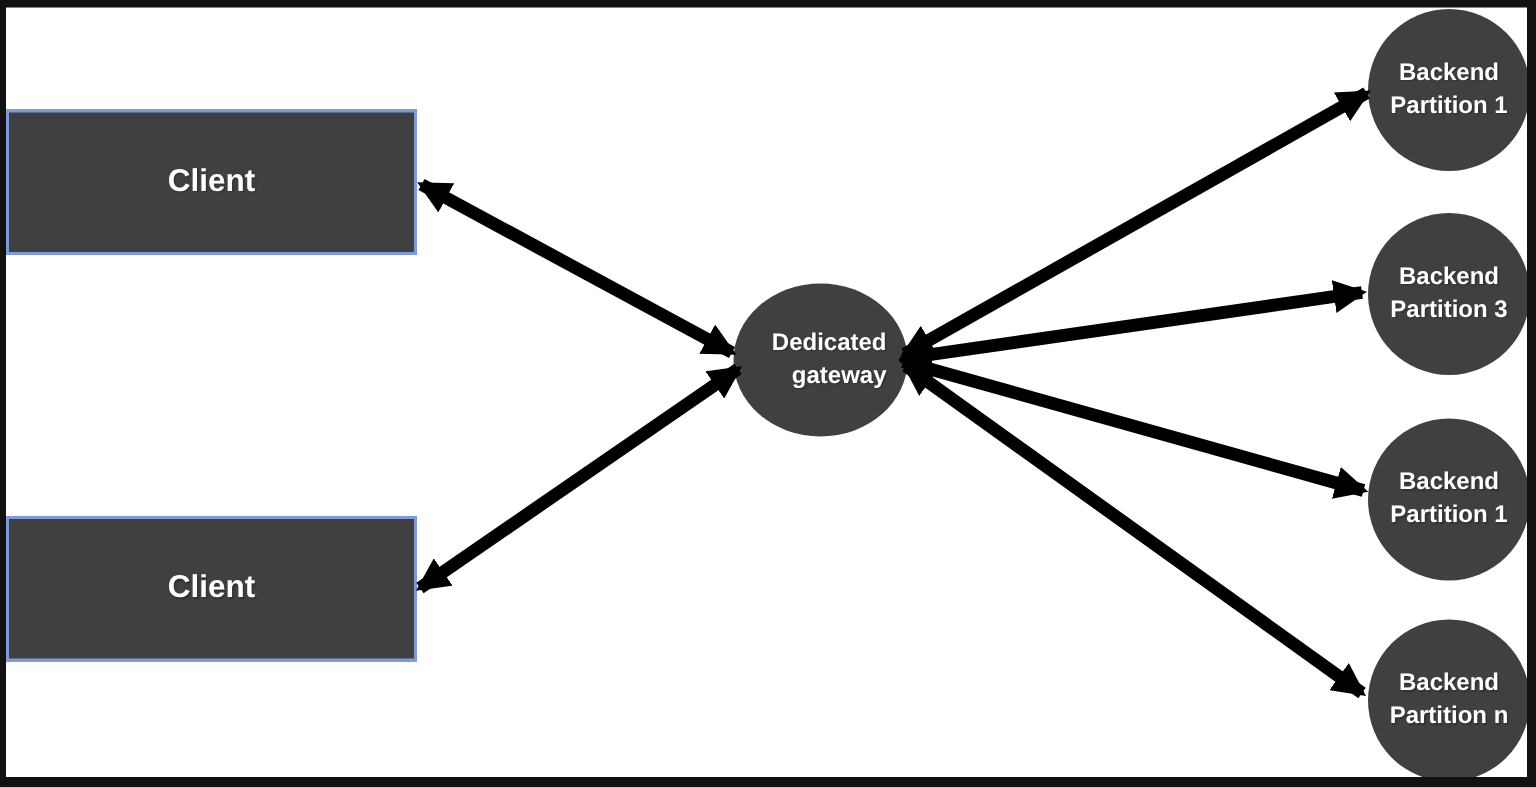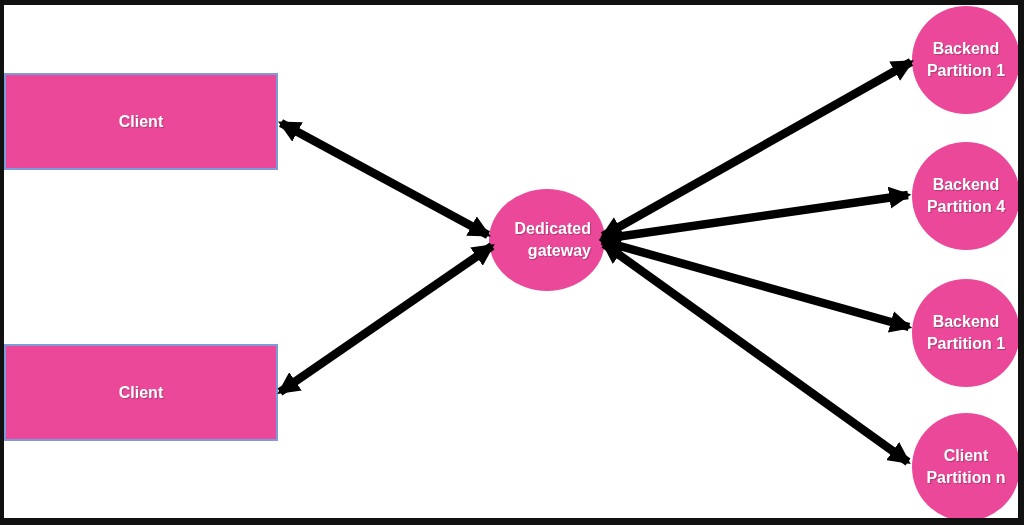--- a/index.html
+++ b/index.html
@@ -18,30 +18,30 @@
     border-width: 5px 6px 7px 4px;
     background: #ffffff;
     overflow: hidden;
   }
   .node {
     position: absolute;
     display: flex;
     align-items: center;
     justify-content: center;
     text-align: center;
-    background: #ec4899;
+    background: #404040;
     color: #ffffff;
     font-weight: bold;
     box-sizing: border-box;
     text-shadow: 1px 1px 1px rgba(0,0,0,0.25);
     line-height: 1.35;
   }
   .rect {
     border: 2px solid #7e9bd9;
-    font-size: 16px;
+    font-size: 21px;
   }
   .circle {
     border-radius: 50%;
     font-size: 16px;
   }
   #client-1 { left: 0px;   top: 68px;  width: 274px; height: 97px; }
   #client-2 { left: 0px;   top: 339px; width: 274px; height: 97px; }
   #gateway  { left: 485px; top: 184px; width: 116px; height: 102px; padding: 0 14px; text-align: right; }
   #backend-1 { left: 908px; top: 1px;   width: 108px; height: 108px; padding: 0 4px; }
   #backend-2 { left: 908px; top: 137px; width: 108px; height: 108px; padding: 0 4px; }
@@ -75,29 +75,29 @@
 
   <div id="gateway" class="node circle">
     <span>Dedicated gateway</span>
   </div>
 
   <div id="backend-1" class="node circle">
     <span>Backend Partition 1</span>
   </div>
 
   <div id="backend-2" class="node circle">
-    <span>Backend Partition 4</span>
+    <span>Backend Partition 3</span>
   </div>
 
   <div id="backend-3" class="node circle">
     <span>Backend Partition 1</span>
   </div>
 
   <div id="backend-n" class="node circle">
-    <span>Client Partition n</span>
+    <span>Backend Partition n</span>
   </div>
 
   <svg class="edges-layer" viewBox="0 0 1014 513">
     <defs>
       <marker id="ah" viewBox="0 0 10 10" refX="8.5" refY="5" markerWidth="2.6" markerHeight="2.6" orient="auto-start-reverse">
         <path d="M0,0 L10,5 L0,10 Z" fill="#000000"></path>
       </marker>
     </defs>
     <line x1="277" y1="118" x2="484" y2="230" marker-start="url(#ah)" marker-end="url(#ah)"></line>
     <line x1="276" y1="387" x2="488" y2="241" marker-start="url(#ah)" marker-end="url(#ah)"></line>

